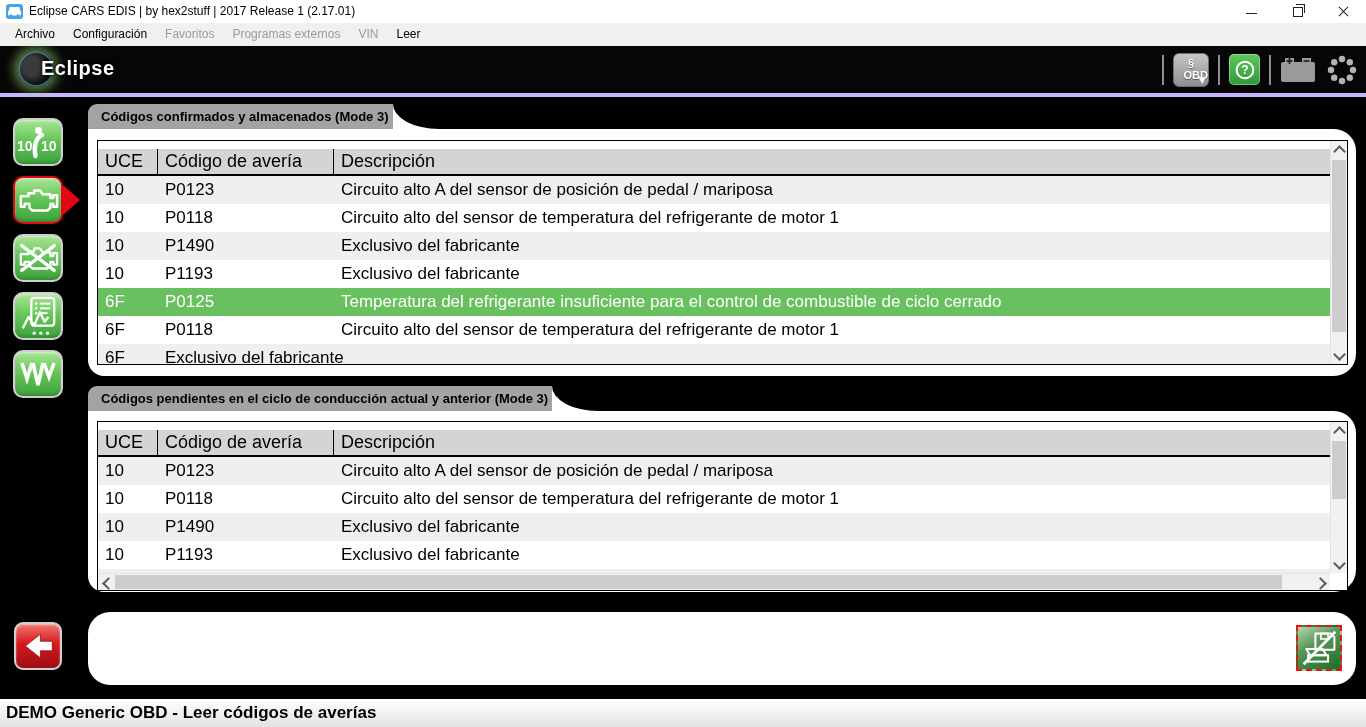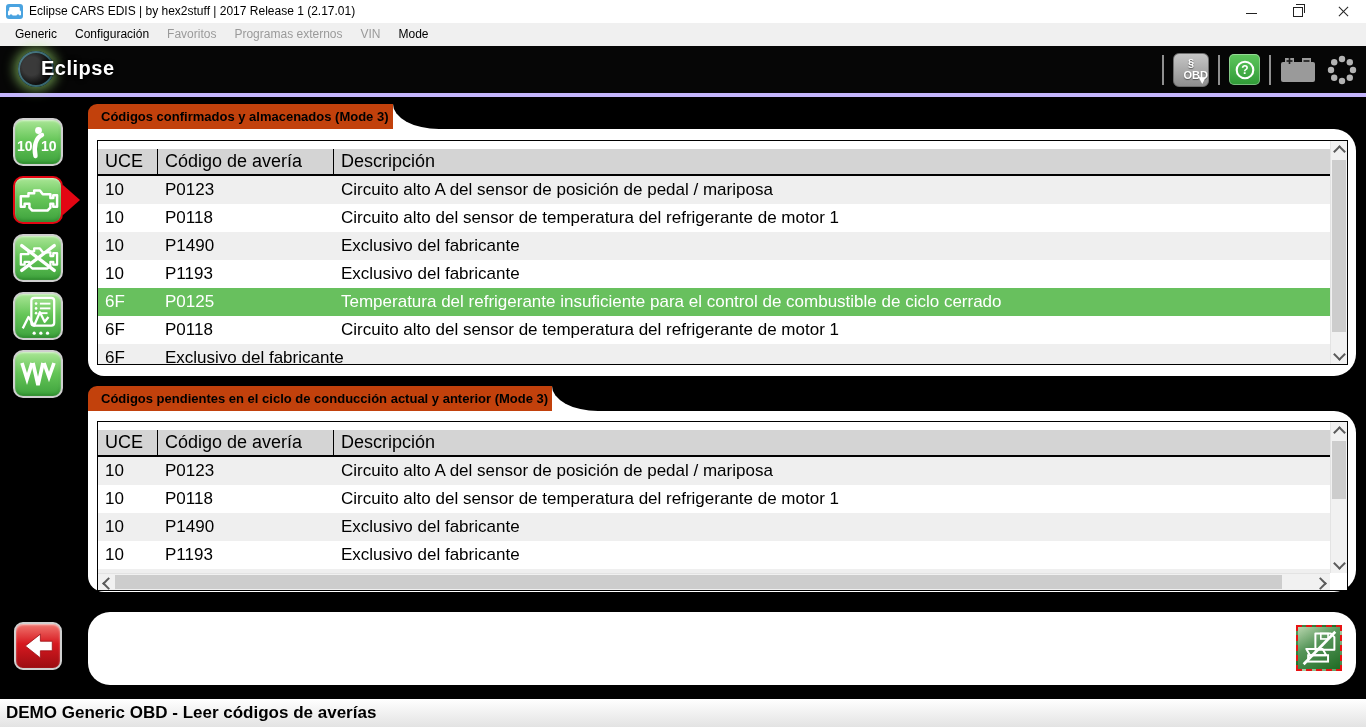--- a/index.html
+++ b/index.html
@@ -45,21 +45,21 @@
   
   .side-btn{position:absolute;left:13px;width:50px;height:48px;border-radius:10px;box-sizing:border-box;
     border:2px solid #cfcfcf;background:linear-gradient(180deg,#a9e695 0%,#64c557 48%,#3ea23d 100%);
     display:flex;align-items:center;justify-content:center;
     box-shadow:inset 0 1px 2px rgba(255,255,255,.55), inset 0 -2px 3px rgba(0,70,0,.25);}
   .side-btn.selected{border-color:#e30613;}
   .sel-arrow{position:absolute;left:48px;top:50%;transform:translateY(-50%);width:0;height:0;
     border-top:15px solid transparent;border-bottom:15px solid transparent;border-left:17px solid #e30613;}
 
   
-  .tab{position:absolute;height:25px;background:#c2410c;border-radius:9px 0 0 0;}
+  .tab{position:absolute;height:25px;background:#a3a3a3;border-radius:9px 0 0 0;}
   .tab::after{content:"";position:absolute;left:100%;top:0;width:48px;height:25px;background:#fff;}
   .tab::before{content:"";position:absolute;left:100%;top:0;width:48px;height:25px;background:#000;border-bottom-left-radius:46px 25px;z-index:1;}
   .tab-label{display:block;padding:0 4px 0 13px;line-height:25px;font-size:13px;font-weight:700;color:#000;white-space:nowrap;}
   .panel{position:absolute;background:#fff;border-radius:0 22px 22px 16px;}
 
   
   .dtc-table{position:absolute;border:1px solid #000;background:#fff;box-sizing:border-box;}
   .t-content{position:absolute;left:0;top:0;right:17px;bottom:0;overflow:hidden;}
   .t-content.hscrolled{bottom:17px;}
   .thead{display:flex;height:25px;background:#d4d4d4;border-bottom:2px solid #000;margin-top:8px;}
@@ -124,21 +124,21 @@
       <div class="win-btn">
           <span class="glyph-restore"></span>
         </div>
       <div class="win-btn">
         <span class="glyph-x1"></span>
         <span class="glyph-x2"></span>
       </div>
     </div>
   </div>
 
-  <div class="menubar"><span class="menu-item">Generic</span><span class="menu-item">Configuración</span><span class="menu-item disabled">Favoritos</span><span class="menu-item disabled">Programas externos</span><span class="menu-item disabled">VIN</span><span class="menu-item">Mode</span></div>
+  <div class="menubar"><span class="menu-item">Archivo</span><span class="menu-item">Configuración</span><span class="menu-item disabled">Favoritos</span><span class="menu-item disabled">Programas externos</span><span class="menu-item disabled">VIN</span><span class="menu-item">Leer</span></div>
 
   <div class="appheader">
     <div class="logo">
       <div class="logo-orb"></div>
       <span class="logo-text">Eclipse</span>
     </div>
     <div class="toolbar">
       <div class="tb-sep"></div>
       <div class="obd-btn">
         <span class="l1">§</span>

